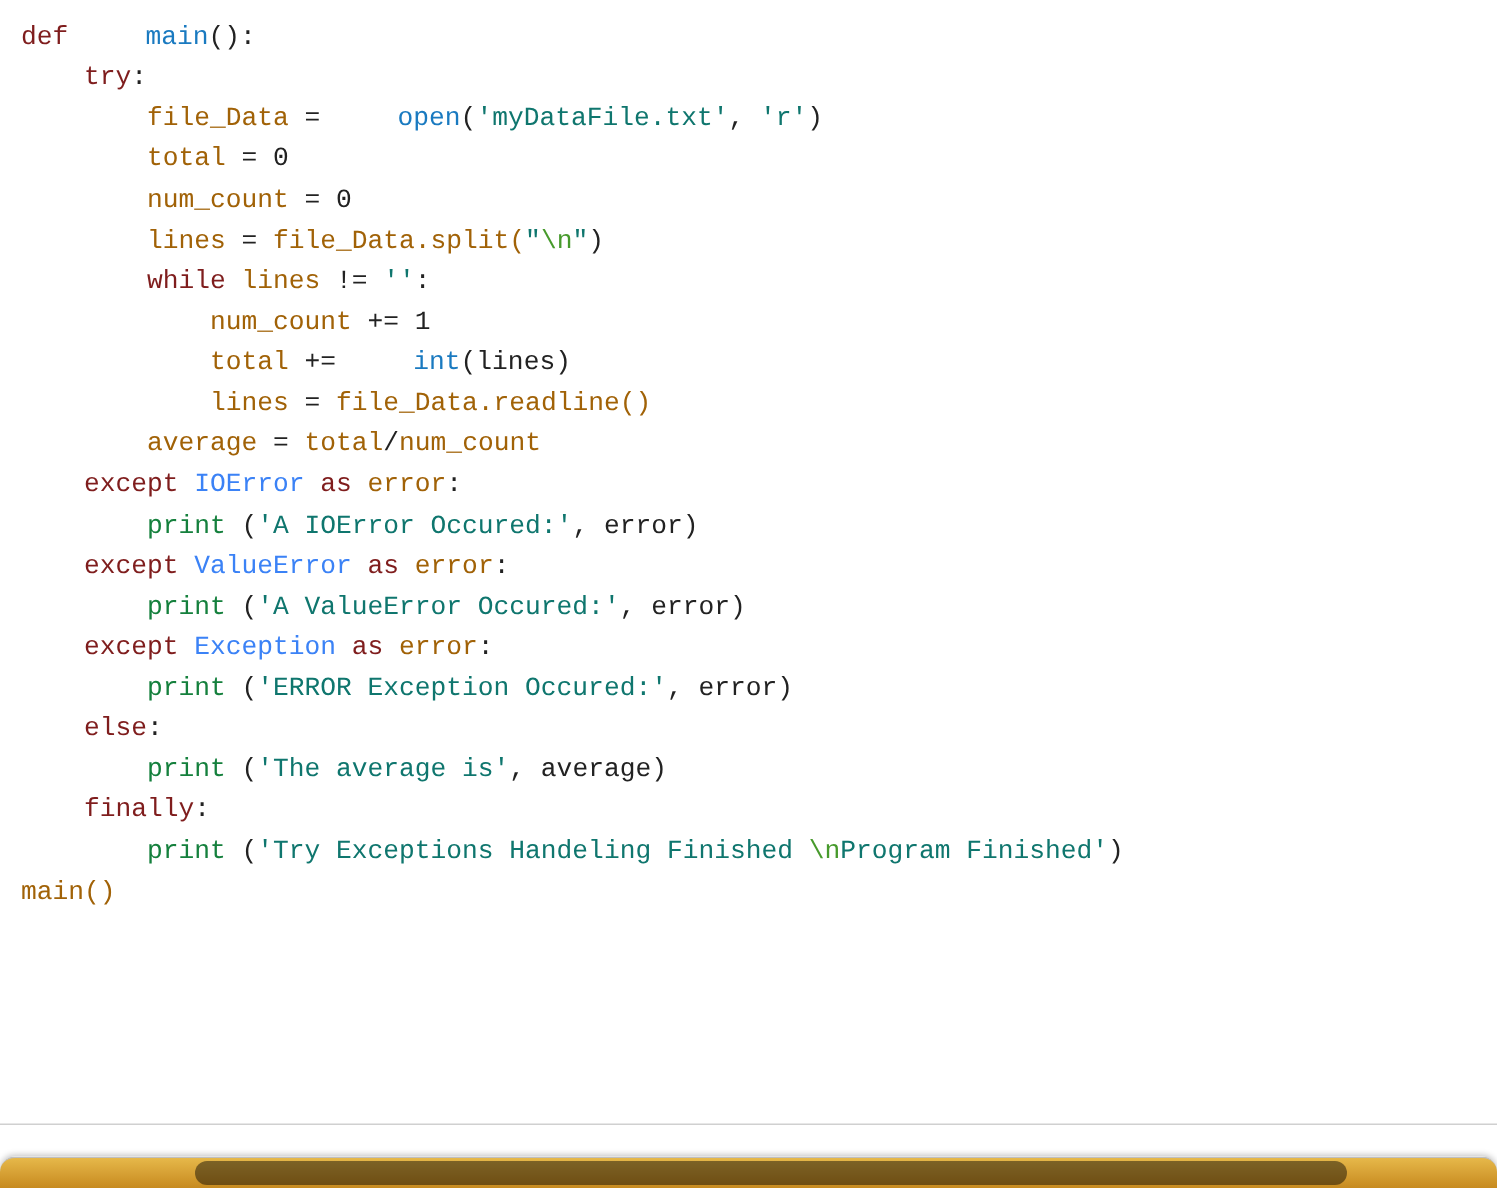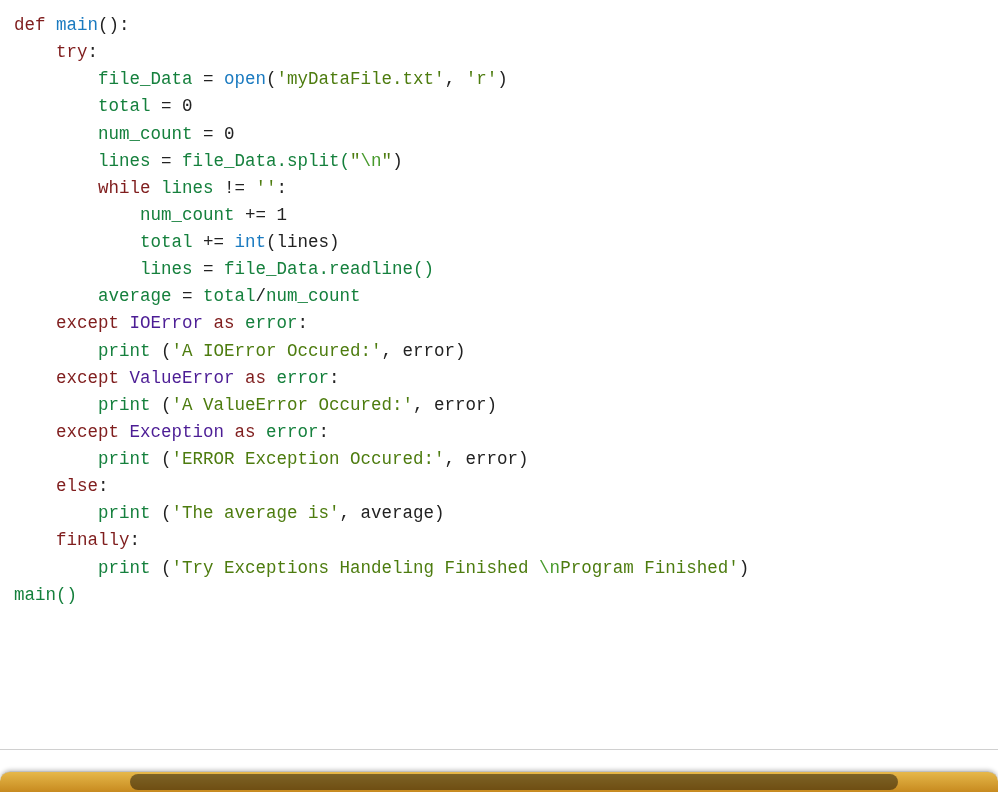--- a/index.html
+++ b/index.html
@@ -15,28 +15,28 @@
     box-sizing: border-box;
     overflow: hidden;
     position: relative;
   }
   pre {
     margin: 0;
     font-family: inherit;
     white-space: pre;
   }
   .kw   { color: #7f1d1d; }    
-  .fn   { color: #1a7ac0; }    
-  .id   { color: #15803d; }    
+  .fn   { color: #1a7ac0; margin-left: 41px; }    
+  .id   { color: #a16207; }    
   .op   { color: #222222; }
-  .str  { color: #4d7c0f; text-align: right; }    
+  .str  { color: #0f766e; text-align: right; }    
   .esc  { color: #479a2c; }
   .num  { color: #222222; }
   .call { color: #15803d; }    
-  .clsv { color: #4c1d95; }    
+  .clsv { color: #3b82f6; }    
   .line { display: block; }
   .divider {
     position: absolute;
     left: 0;
     right: 0;
     bottom: 42px;
     height: 1px;
     background: #d0d0d0;
   }
   .macbar {

